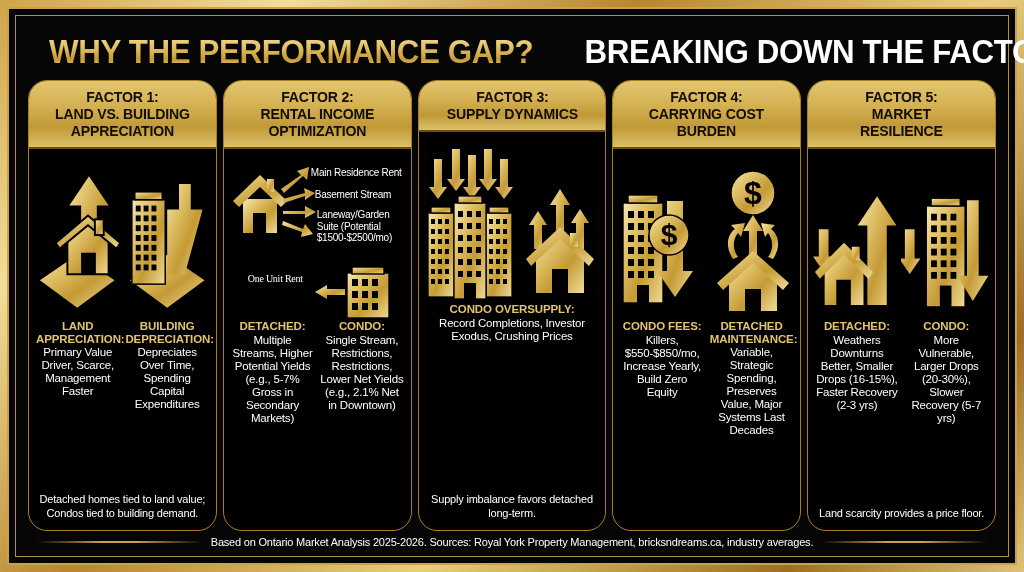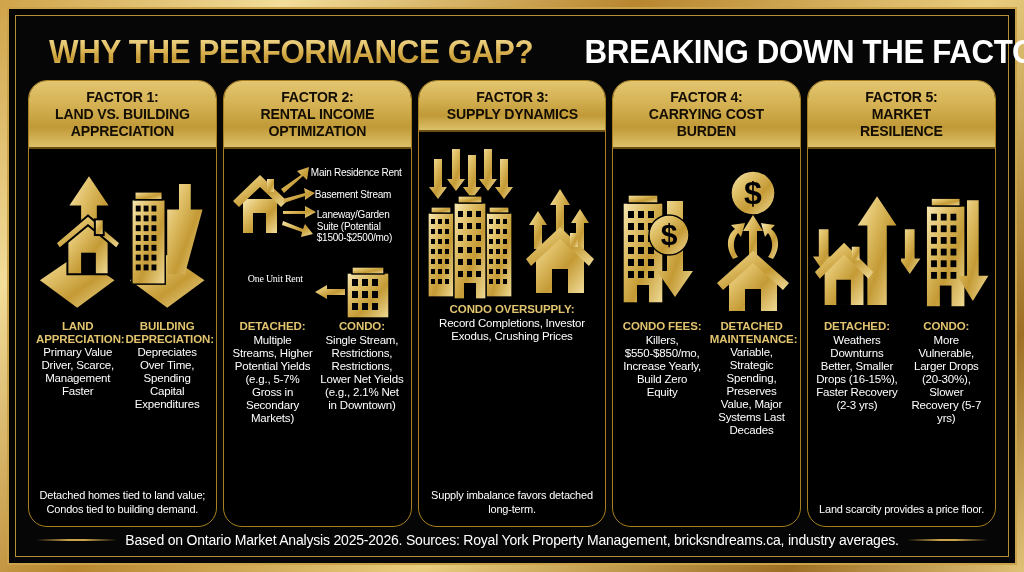--- a/index.html
+++ b/index.html
@@ -168,21 +168,21 @@
     gap: 8px;
     padding: 5px 8px 2px 8px;
   }
   .source-strip .rule {
     flex: 1;
     height: 2px;
     background: linear-gradient(90deg,rgba(201,162,74,0) 0%,#c9a24a 40%,#c9a24a 60%,rgba(201,162,74,0) 100%);
   }
   .source-text {
     color: #ffffff;
-    font-size: 14px;
+    font-size: 11px;
     letter-spacing: -0.2px;
     white-space: nowrap;
   }
 </style>
 </head>
 <body>
 
 <svg width="0" height="0" style="position:absolute" aria-hidden="true">
   <defs>
     <linearGradient id="goldgrad" x1="0" y1="0" x2="1" y2="1">

